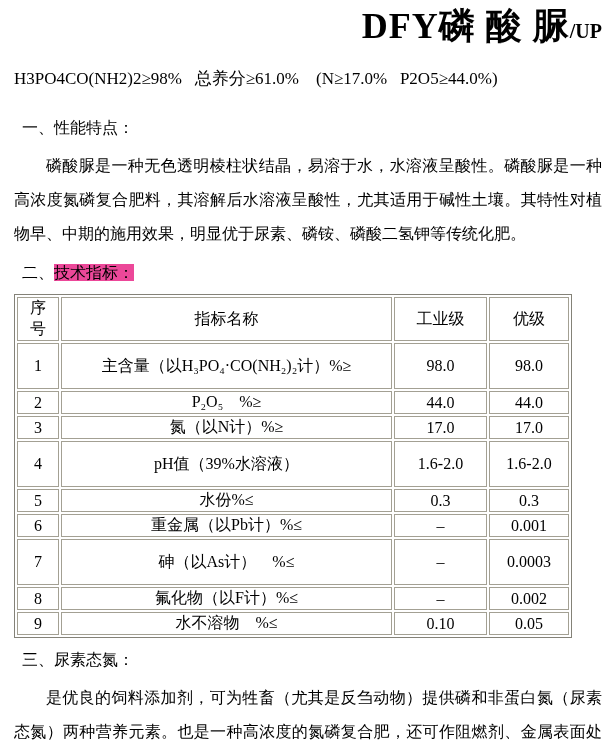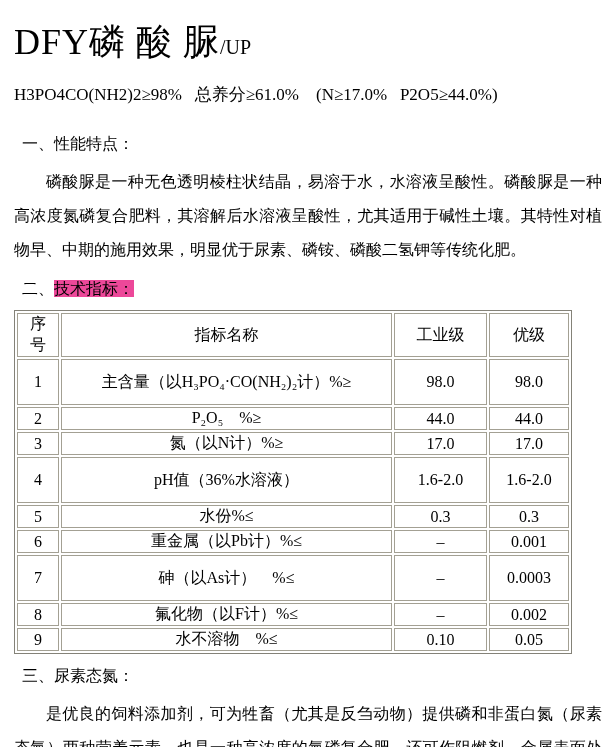--- a/index.html
+++ b/index.html
@@ -13,23 +13,23 @@
     color: #000000;
     font-family: "Liberation Serif", "DejaVu Serif", serif;
     font-size: 16px;
   }
   .page {
     padding: 4px 14px 6px 14px;
     box-sizing: border-box;
     width: 616px;
   }
   .doc-title {
-    text-align: left;
-    margin: 16px 0 10px 0;
-    font-weight: normal;
+    text-align: right;
+    margin: 0 0 10px 0;
+    font-weight: bold;
     line-height: 44px;
   }
   .doc-title .title-main {
     font-size: 36px;
     letter-spacing: 1px;
   }
   .doc-title .title-suffix {
     font-size: 20px;
   }
   .formula-line {
@@ -121,21 +121,21 @@
         <td>44.0</td>
       </tr>
       <tr class="short">
         <td>3</td>
         <td>氮（以N计）%≥</td>
         <td>17.0</td>
         <td>17.0</td>
       </tr>
       <tr class="tall">
         <td>4</td>
-        <td>pH值（36%水溶液）</td>
+        <td>pH值（39%水溶液）</td>
         <td>1.6-2.0</td>
         <td>1.6-2.0</td>
       </tr>
       <tr class="short">
         <td>5</td>
         <td>水份%≤</td>
         <td>0.3</td>
         <td>0.3</td>
       </tr>
       <tr class="short">

